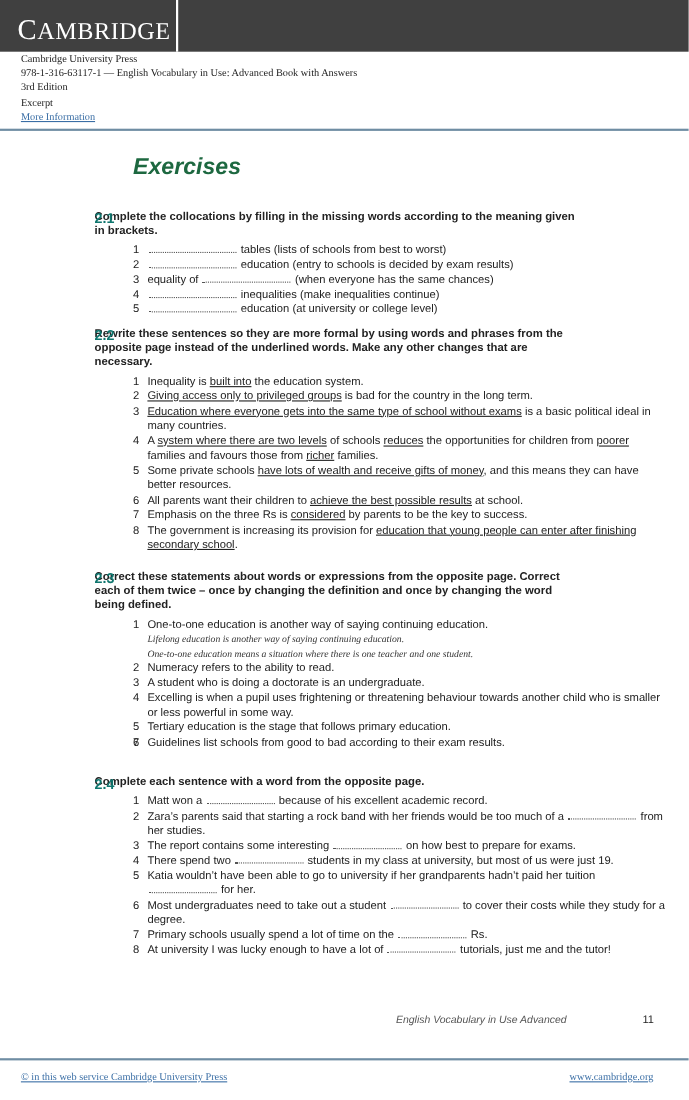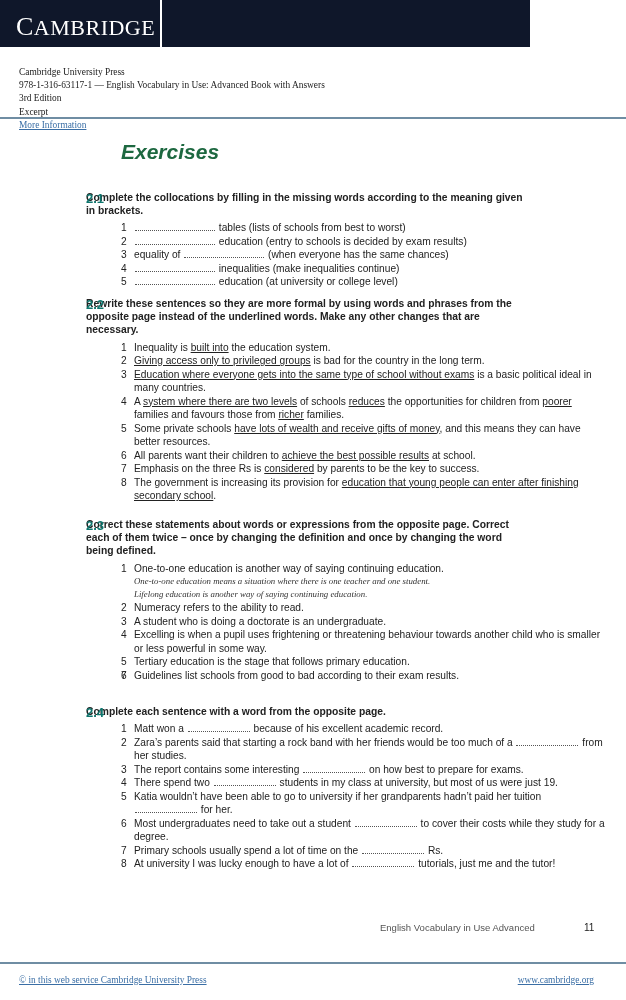--- a/index.html
+++ b/index.html
@@ -1,34 +1,34 @@
 <!DOCTYPE html>
 <html><head>
 <meta charset="utf-8">
 <style>
   html,body{margin:0;padding:0;background:#fff;}
   body{width:626px;height:1000px;position:relative;overflow:hidden;font-family:"Liberation Sans","DejaVu Sans",sans-serif;color:#222;}
-  .banner{position:absolute;left:0;top:0;width:530px;height:47px;background:#0f172a;}
+  .banner{position:absolute;left:0;top:0;width:626px;height:47px;background:#404040;}
   .banner .logo{position:absolute;left:16px;top:12px;font-family:"Liberation Serif","DejaVu Serif",serif;color:#fff;font-size:22px;letter-spacing:0.5px;}
   .banner .logo .big{font-size:26px;}
   .banner .sep{position:absolute;left:160px;top:0;width:2px;height:47px;background:#fff;}
-  .meta{position:absolute;left:19px;top:66px;font-family:"Liberation Serif","DejaVu Serif",serif;font-size:9.4px;line-height:13.2px;color:#222;}
+  .meta{position:absolute;left:19px;top:48px;font-family:"Liberation Serif","DejaVu Serif",serif;font-size:9.4px;line-height:13.2px;color:#222;}
   .meta a{color:#3a6ea5;text-decoration:underline;cursor:pointer;}
   .rule{position:absolute;left:0;width:626px;height:2px;background:#6f8da3;}
   .title{position:absolute;left:121px;top:140px;font-size:21px;font-weight:bold;color:#1d6840;font-style:italic;}
   .ex{position:absolute;left:86px;width:520px;}
   .ex .num{position:absolute;left:0;top:0;font-size:13px;font-weight:bold;color:#0f766e;}
   .ex .instr{font-size:10.3px;font-weight:bold;line-height:13.2px;color:#222;width:445px;}
   .ex ol{list-style:none;margin:4px 0 0 35px;padding:0;}
   .ex li{position:relative;padding-left:13px;font-size:10.2px;line-height:13.5px;color:#222;}
   .ex li .n{position:absolute;left:0;top:0;}
   .ex li .hw{display:block;font-family:"Liberation Serif","DejaVu Serif",serif;font-style:italic;font-size:8.8px;line-height:13px;color:#333;}
   u{text-decoration:underline;}
   .blank{display:inline-block;border-bottom:1px dotted #555;height:8px;margin:0 1px;vertical-align:baseline;} .b80{width:80px;} .b62{width:62px;}
-  .footer-title{position:absolute;left:380px;top:922px;font-size:9.5px;color:#555;}
+  .footer-title{position:absolute;left:360px;top:922px;font-style:italic;font-size:9.5px;color:#555;}
   .pagenum{position:absolute;left:584px;top:922px;font-size:10px;font-weight:normal;color:#222;}
   .foot{position:absolute;top:975px;font-family:"Liberation Serif","DejaVu Serif",serif;font-size:9.4px;color:#3a6ea5;text-decoration:underline;cursor:pointer;}
 </style>
 </head>
 <body>
 
 <div class="banner">
   <div class="logo"><span class="big">C</span><span>AMBRIDGE</span></div>
   <div class="sep"></div>
 </div>
@@ -68,21 +68,21 @@
       <li><span class="n">6</span><span>All parents want their children to </span><u>achieve the best possible results</u><span> at school.</span></li>
       <li><span class="n">7</span><span>Emphasis on the three Rs is </span><u>considered</u><span> by parents to be the key to success.</span></li>
       <li><span class="n">8</span><span>The government is increasing its provision for </span><u>education that young people can enter after finishing secondary school</u><span>.</span></li>
     </ol>
 </div>
 
 <div class="ex" style="top:518px;">
   <div class="num">2.3</div>
   <div class="instr">Correct these statements about words or expressions from the opposite page. Correct each of them twice – once by changing the definition and once by changing the word being defined.</div>
   <ol id="ex2">
-      <li><span class="n">1</span><span>One-to-one education is another way of saying continuing education.</span><span class="hw">One-to-one education means a situation where there is one teacher and one student.</span><span class="hw">Lifelong education is another way of saying continuing education.</span></li>
+      <li><span class="n">1</span><span>One-to-one education is another way of saying continuing education.</span><span class="hw">Lifelong education is another way of saying continuing education.</span><span class="hw">One-to-one education means a situation where there is one teacher and one student.</span></li>
       <li><span class="n">2</span><span>Numeracy refers to the ability to read.</span></li>
       <li><span class="n">3</span><span>A student who is doing a doctorate is an undergraduate.</span></li>
       <li><span class="n">4</span><span>Excelling is when a pupil uses frightening or threatening behaviour towards another child who is smaller or less powerful in some way.</span></li>
       <li><span class="n">5</span><span>Tertiary education is the stage that follows primary education.</span></li>
       <li><span class="n">6</span></li>
       <li><span class="n">7</span><span>Guidelines list schools from good to bad according to their exam results.</span></li>
     </ol>
 </div>
 
 <div class="ex" style="top:705px;">

